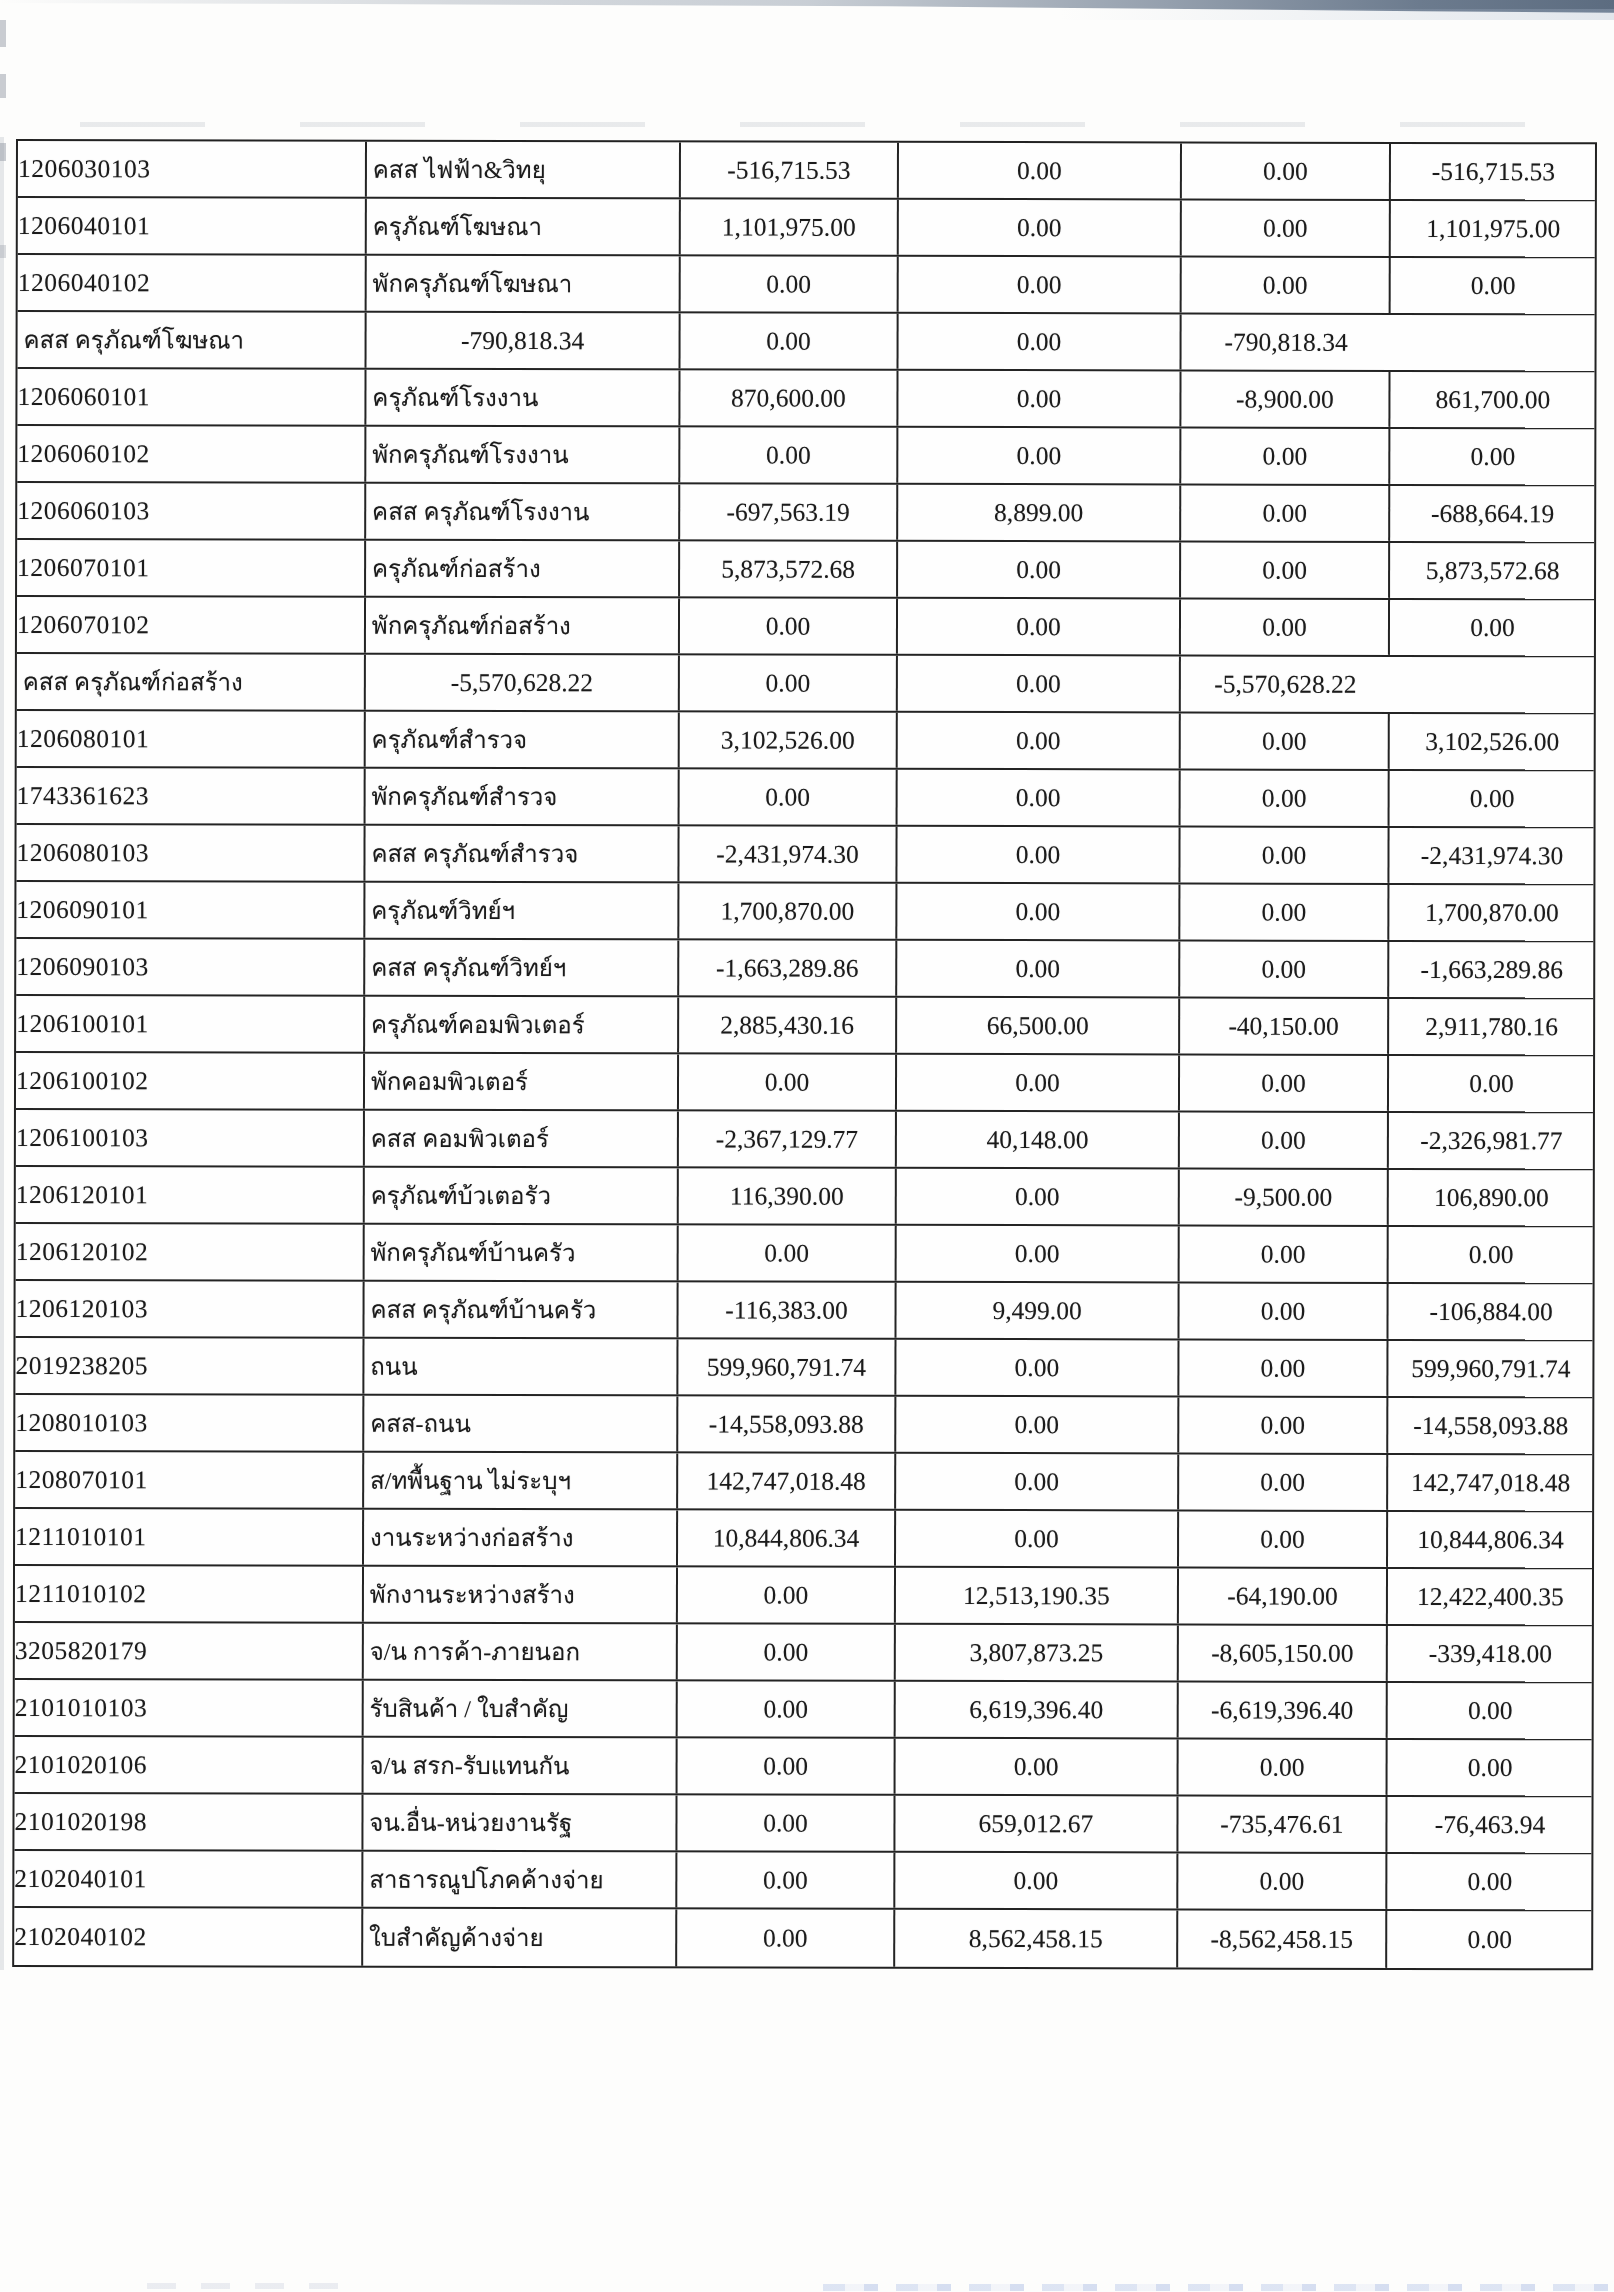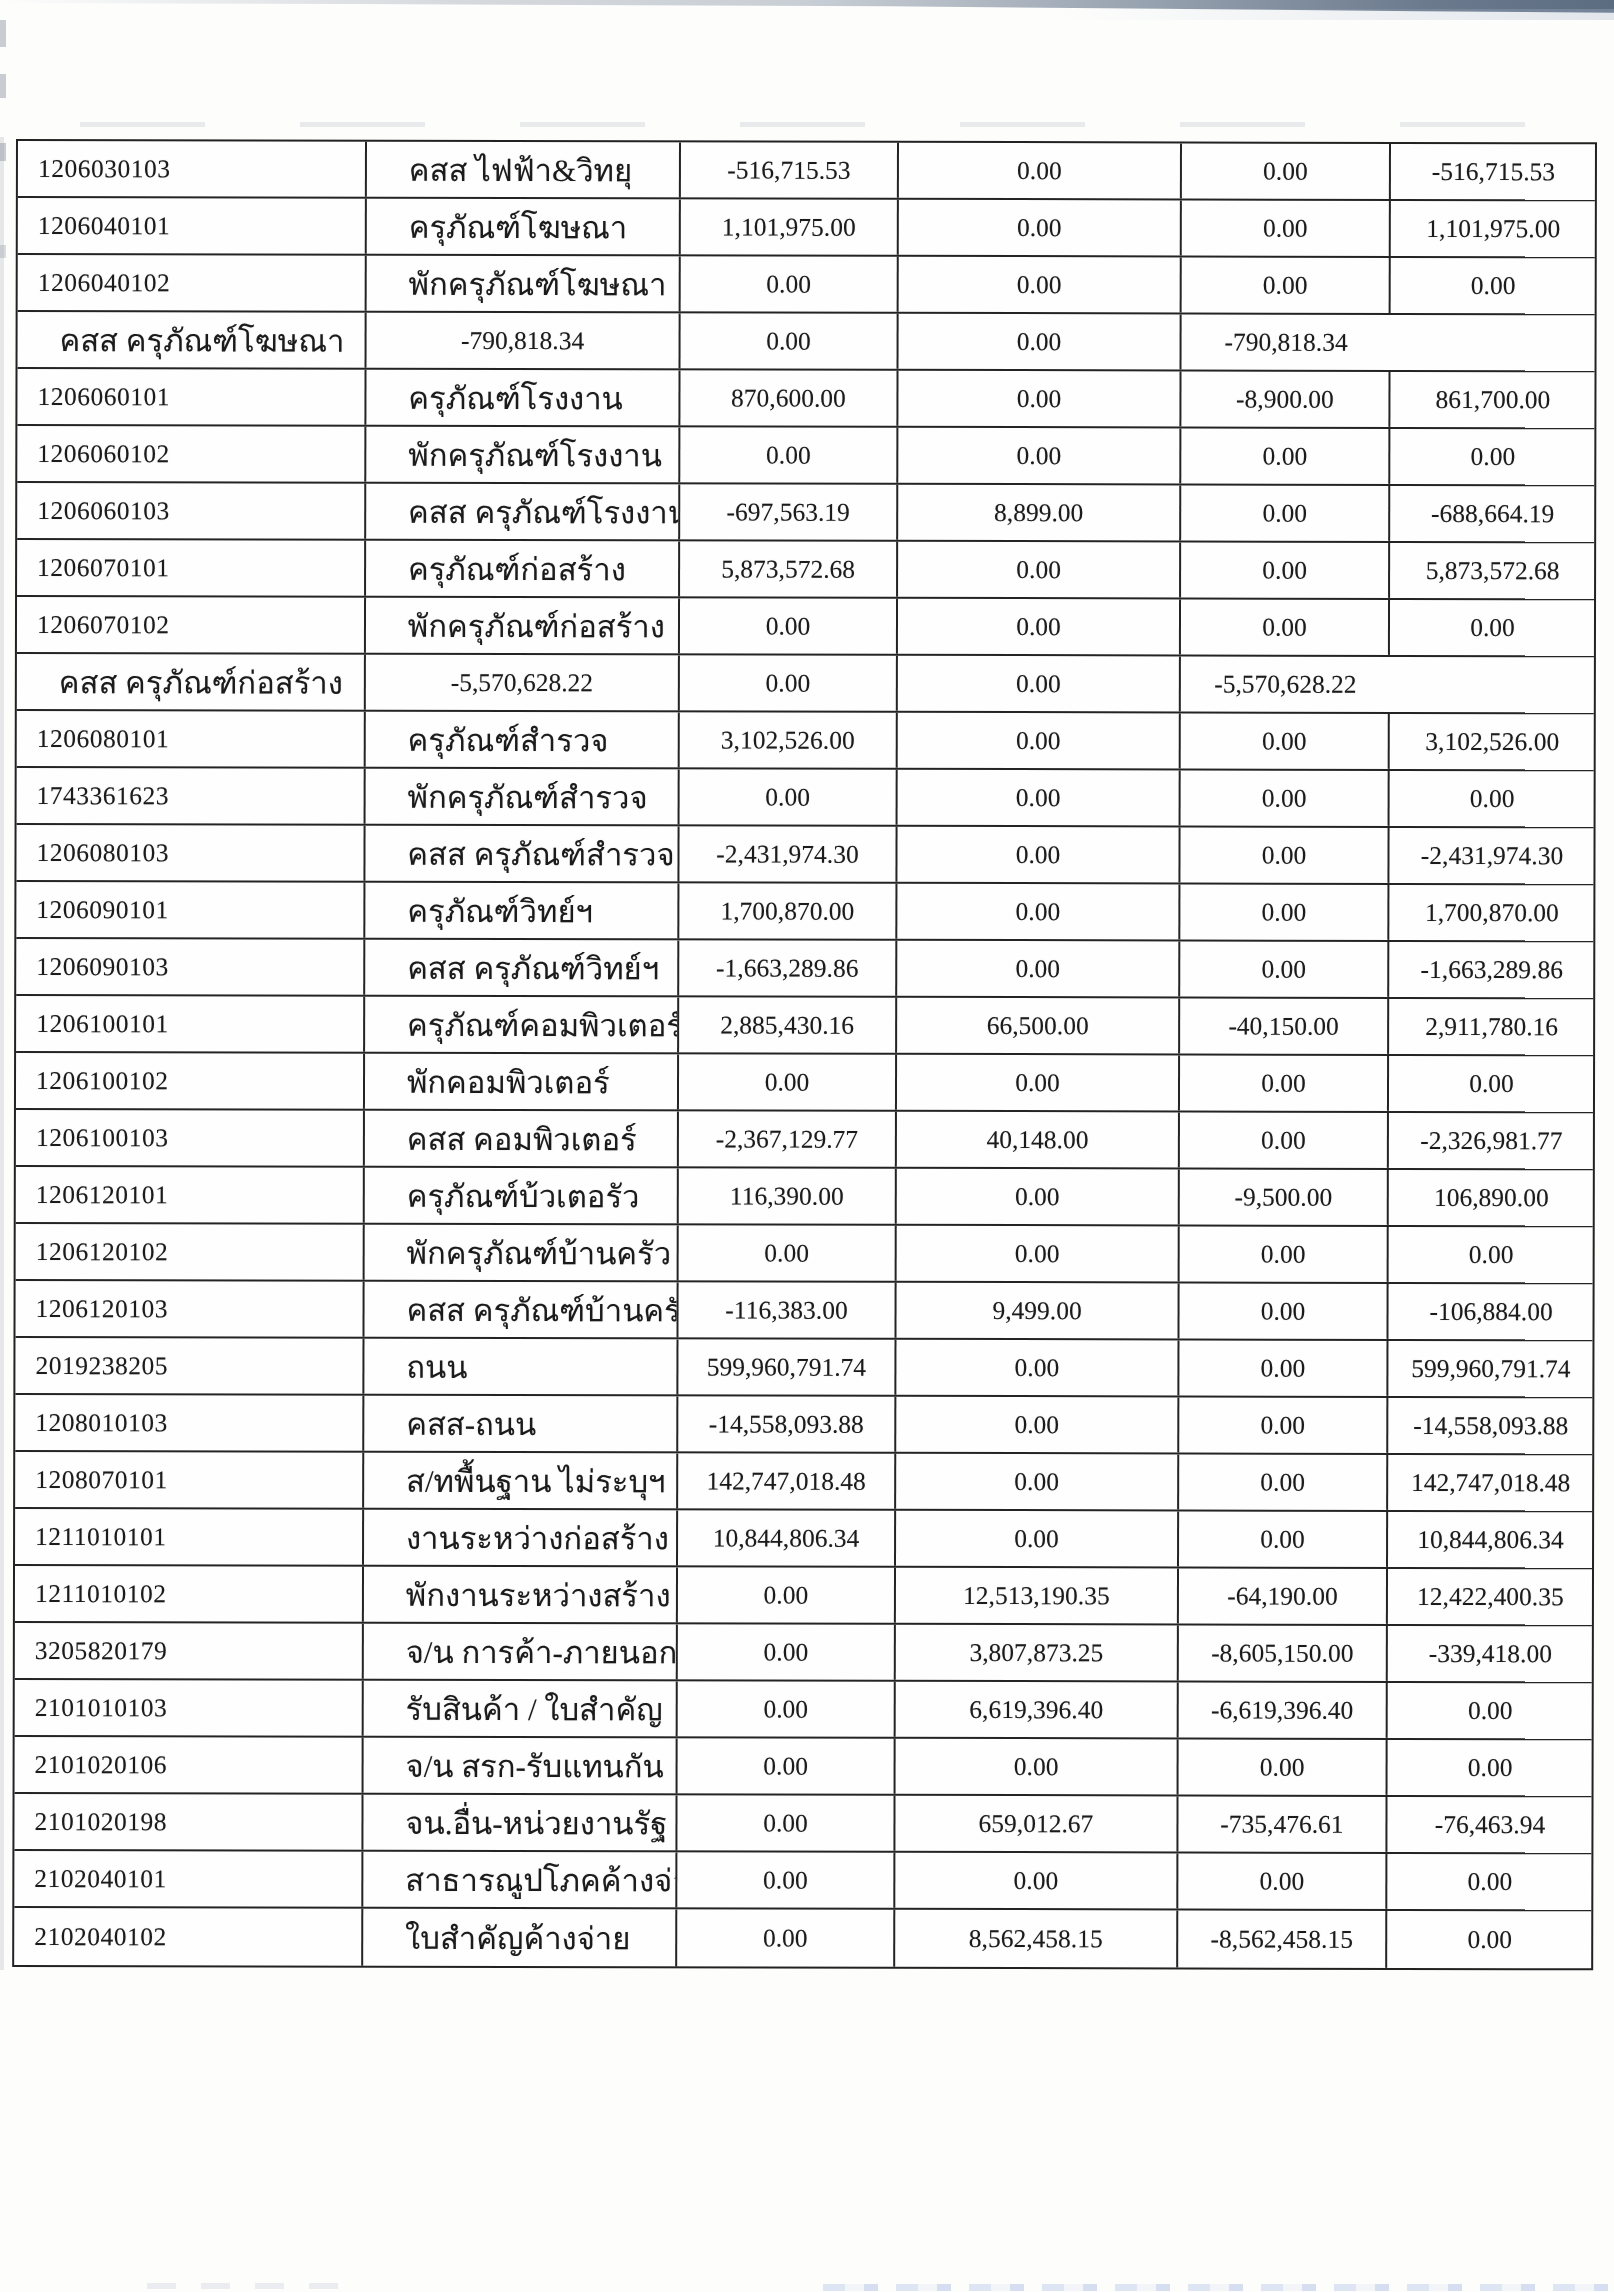--- a/index.html
+++ b/index.html
@@ -104,28 +104,27 @@
     box-sizing: border-box;
     border-right: 2px solid #242424;
     display: flex;
     align-items: center;
     overflow: hidden;
     white-space: nowrap;
     text-shadow: 0 0 1px rgba(40,40,40,0.35);
   }
   .td:last-child { border-right: none; }
   .td.code {
-    padding-left: 20px;
+    padding-left: 0;
     font-size: 25.5px;
     letter-spacing: 0.5px;
   }
   .td.name {
     padding-left: 5.9px;
-    font-size: 31px;
-    margin-left: 36px;
+    font-size: 24px;
   }
   .td.num {
     justify-content: center;
     font-size: 25.5px;
   }
 </style>
 </head>
 <body>
 
 <div class="page">

